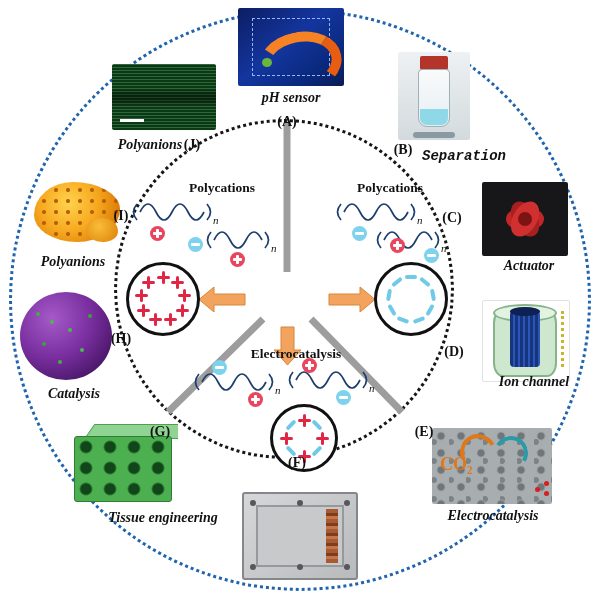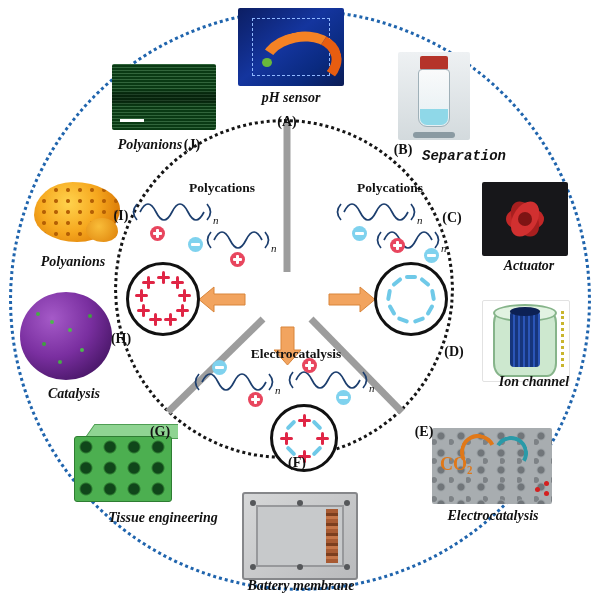--- a/index.html
+++ b/index.html
@@ -267,21 +267,20 @@
   <div class="thumb t-cat" style="left:28px;top:176px;width:100px;height:76px;">
     <div class="blob"></div>
     <div class="blob2"></div>
   </div>
 
   <span class="app-label" style="left:291px;top:90px;">pH sensor</span>
   <span class="app-label" style="left:464px;top:148px;font-family:Liberation Mono, monospace;">Separation</span>
   <span class="app-label" style="left:529px;top:258px;text-align:center;">Actuator</span>
   <span class="app-label" style="left:534px;top:374px;">Ion channel</span>
   <span class="app-label" style="left:493px;top:508px;">Electrocatalysis</span>
-  <span class="app-label" style="left:301px;top:578px;">Battery membrane</span>
   <span class="app-label" style="left:163px;top:510px;">Tissue engineering</span>
   <span class="app-label" style="left:74px;top:386px;">Catalysis</span>
   <span class="app-label" style="left:73px;top:254px;">Polyanions</span>
   <span class="app-label" style="left:150px;top:137px;">Polyanions</span>
 
   <span class="app-letter" style="left:287px;top:114px;">(A)</span>
   <span class="app-letter" style="left:403px;top:142px;">(B)</span>
   <span class="app-letter" style="left:452px;top:210px;">(C)</span>
   <span class="app-letter" style="left:454px;top:344px;">(D)</span>
   <span class="app-letter" style="left:424px;top:424px;">(E)</span>

